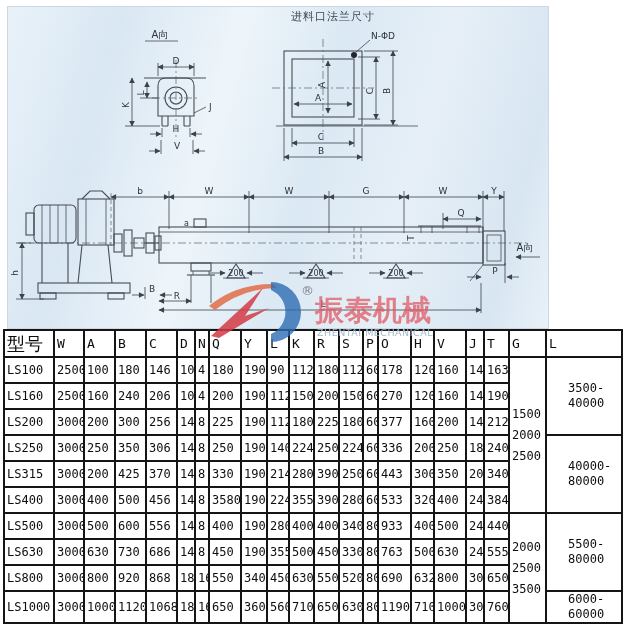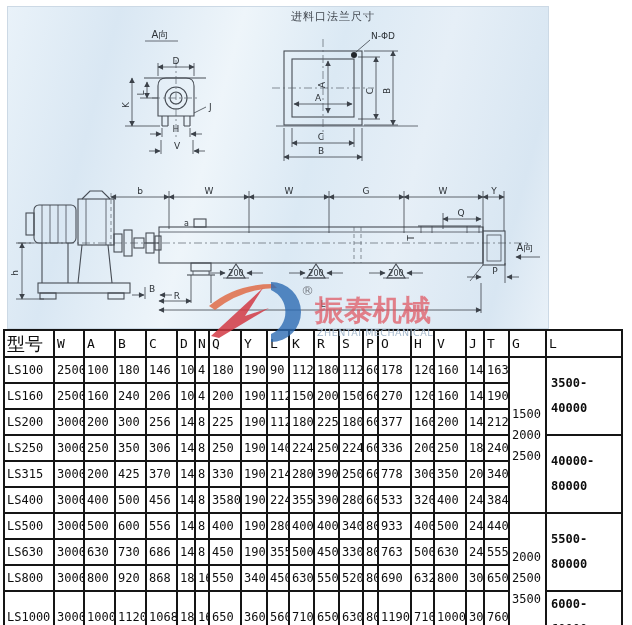--- a/index.html
+++ b/index.html
@@ -26,21 +26,21 @@
   .logo-reg{font:13px "DejaVu Sans",sans-serif;fill:#7a7f86;}
   
   #spec{position:absolute;left:3px;top:329px;z-index:1;border-collapse:collapse;table-layout:fixed;
         width:618px;background:#fff;font-family:"DejaVu Sans Mono","DejaVu Sans",monospace;}
   #spec th,#spec td{border:2px solid #151515;padding:0 2px;text-align:left;vertical-align:middle;
         font-weight:normal;font-size:12px;color:#0d0d0d;overflow:hidden;white-space:nowrap;}
   #spec thead th{height:25px;font-size:13px;}
   #spec thead th.model{font-size:18px;}
   #spec tbody td{height:24px;}
   #spec td.grp{white-space:normal;line-height:21px;vertical-align:middle;margin-top:24px;}
-  #spec td.lgrp{white-space:normal;line-height:25px;vertical-align:middle;padding-left:4px;font-weight:bold;}
+  #spec td.lgrp{white-space:normal;line-height:15px;vertical-align:middle;padding-left:21px;}
 </style>
 </head>
 <body>
 
 <div id="stage">
 
   <div id="panel">
     <svg width="540" height="321" viewBox="0 0 540 321">
       <defs>
         <marker id="ah" viewBox="0 0 10 10" refX="9" refY="5" markerWidth="9" markerHeight="7" orient="auto-start-reverse">
@@ -375,21 +375,21 @@
           <td>370</td>
           <td>14</td>
           <td>8</td>
           <td>330</td>
           <td>190</td>
           <td>214</td>
           <td>280</td>
           <td>390</td>
           <td>250</td>
           <td>60</td>
-          <td>778</td>
+          <td>443</td>
           <td>300</td>
           <td>350</td>
           <td>20</td>
           <td>340</td>
         </tr>
         <tr>
           <td>LS400</td>
           <td>3000</td>
           <td>400</td>
           <td>500</td>

